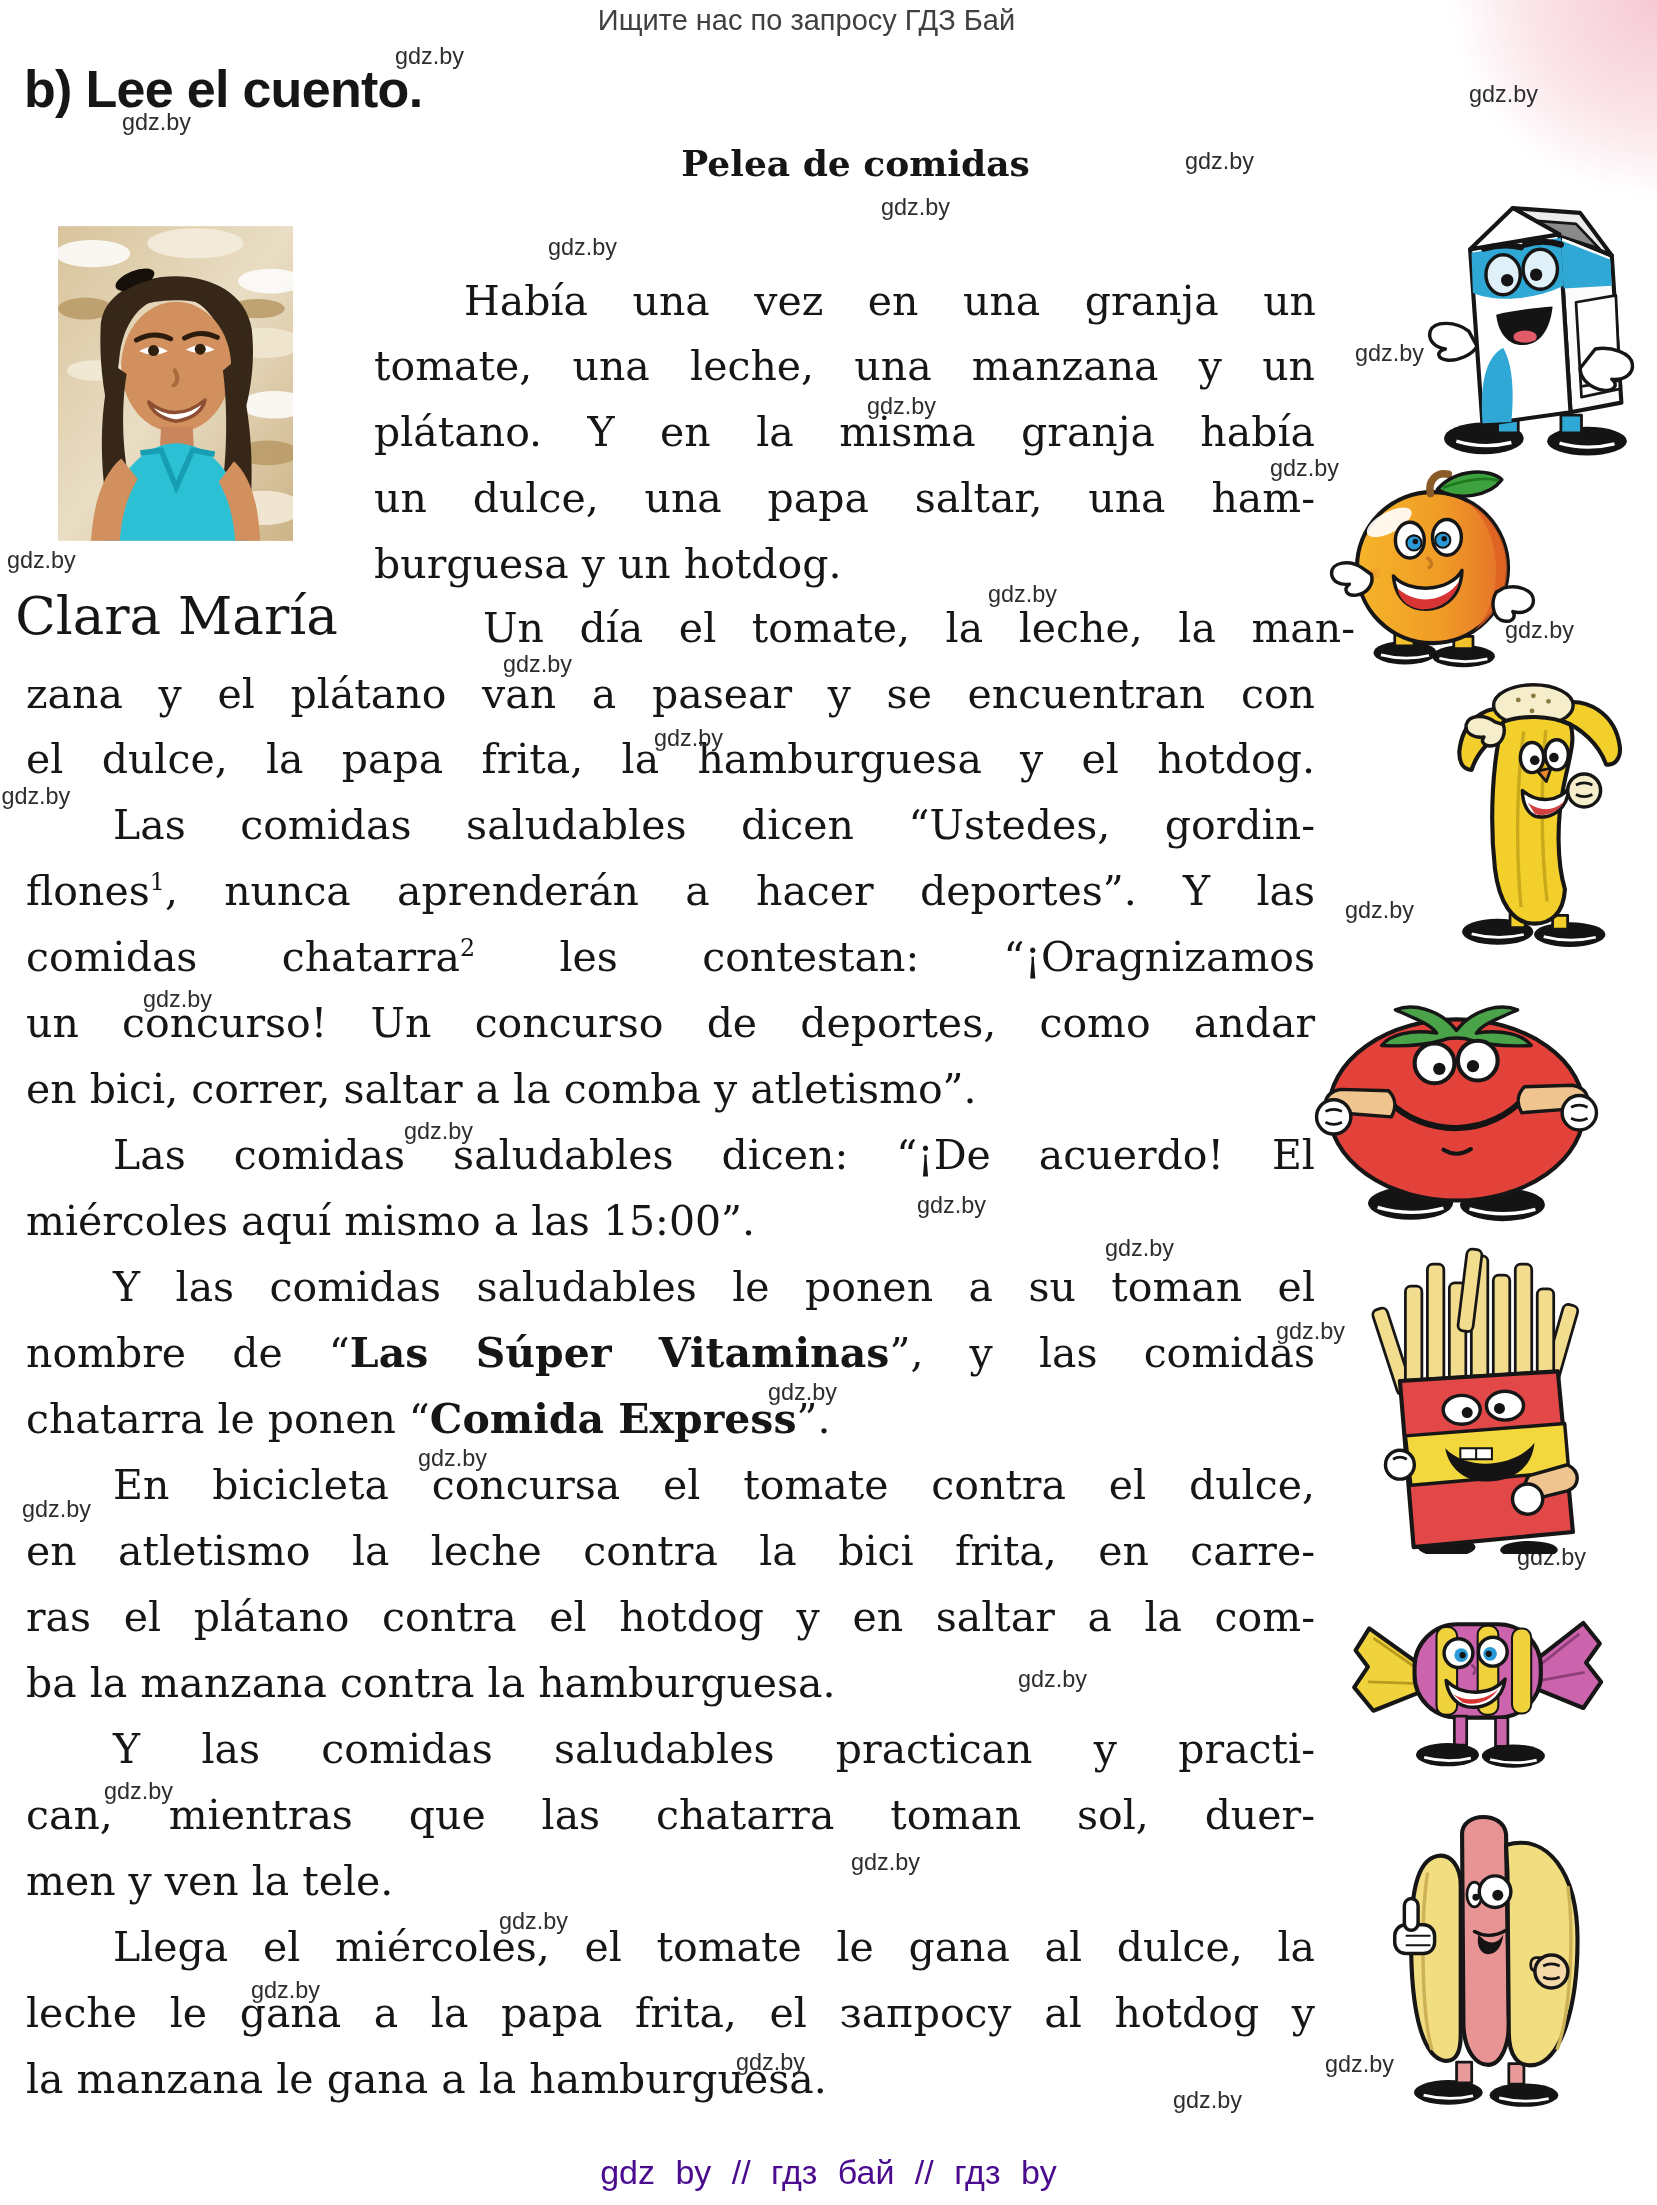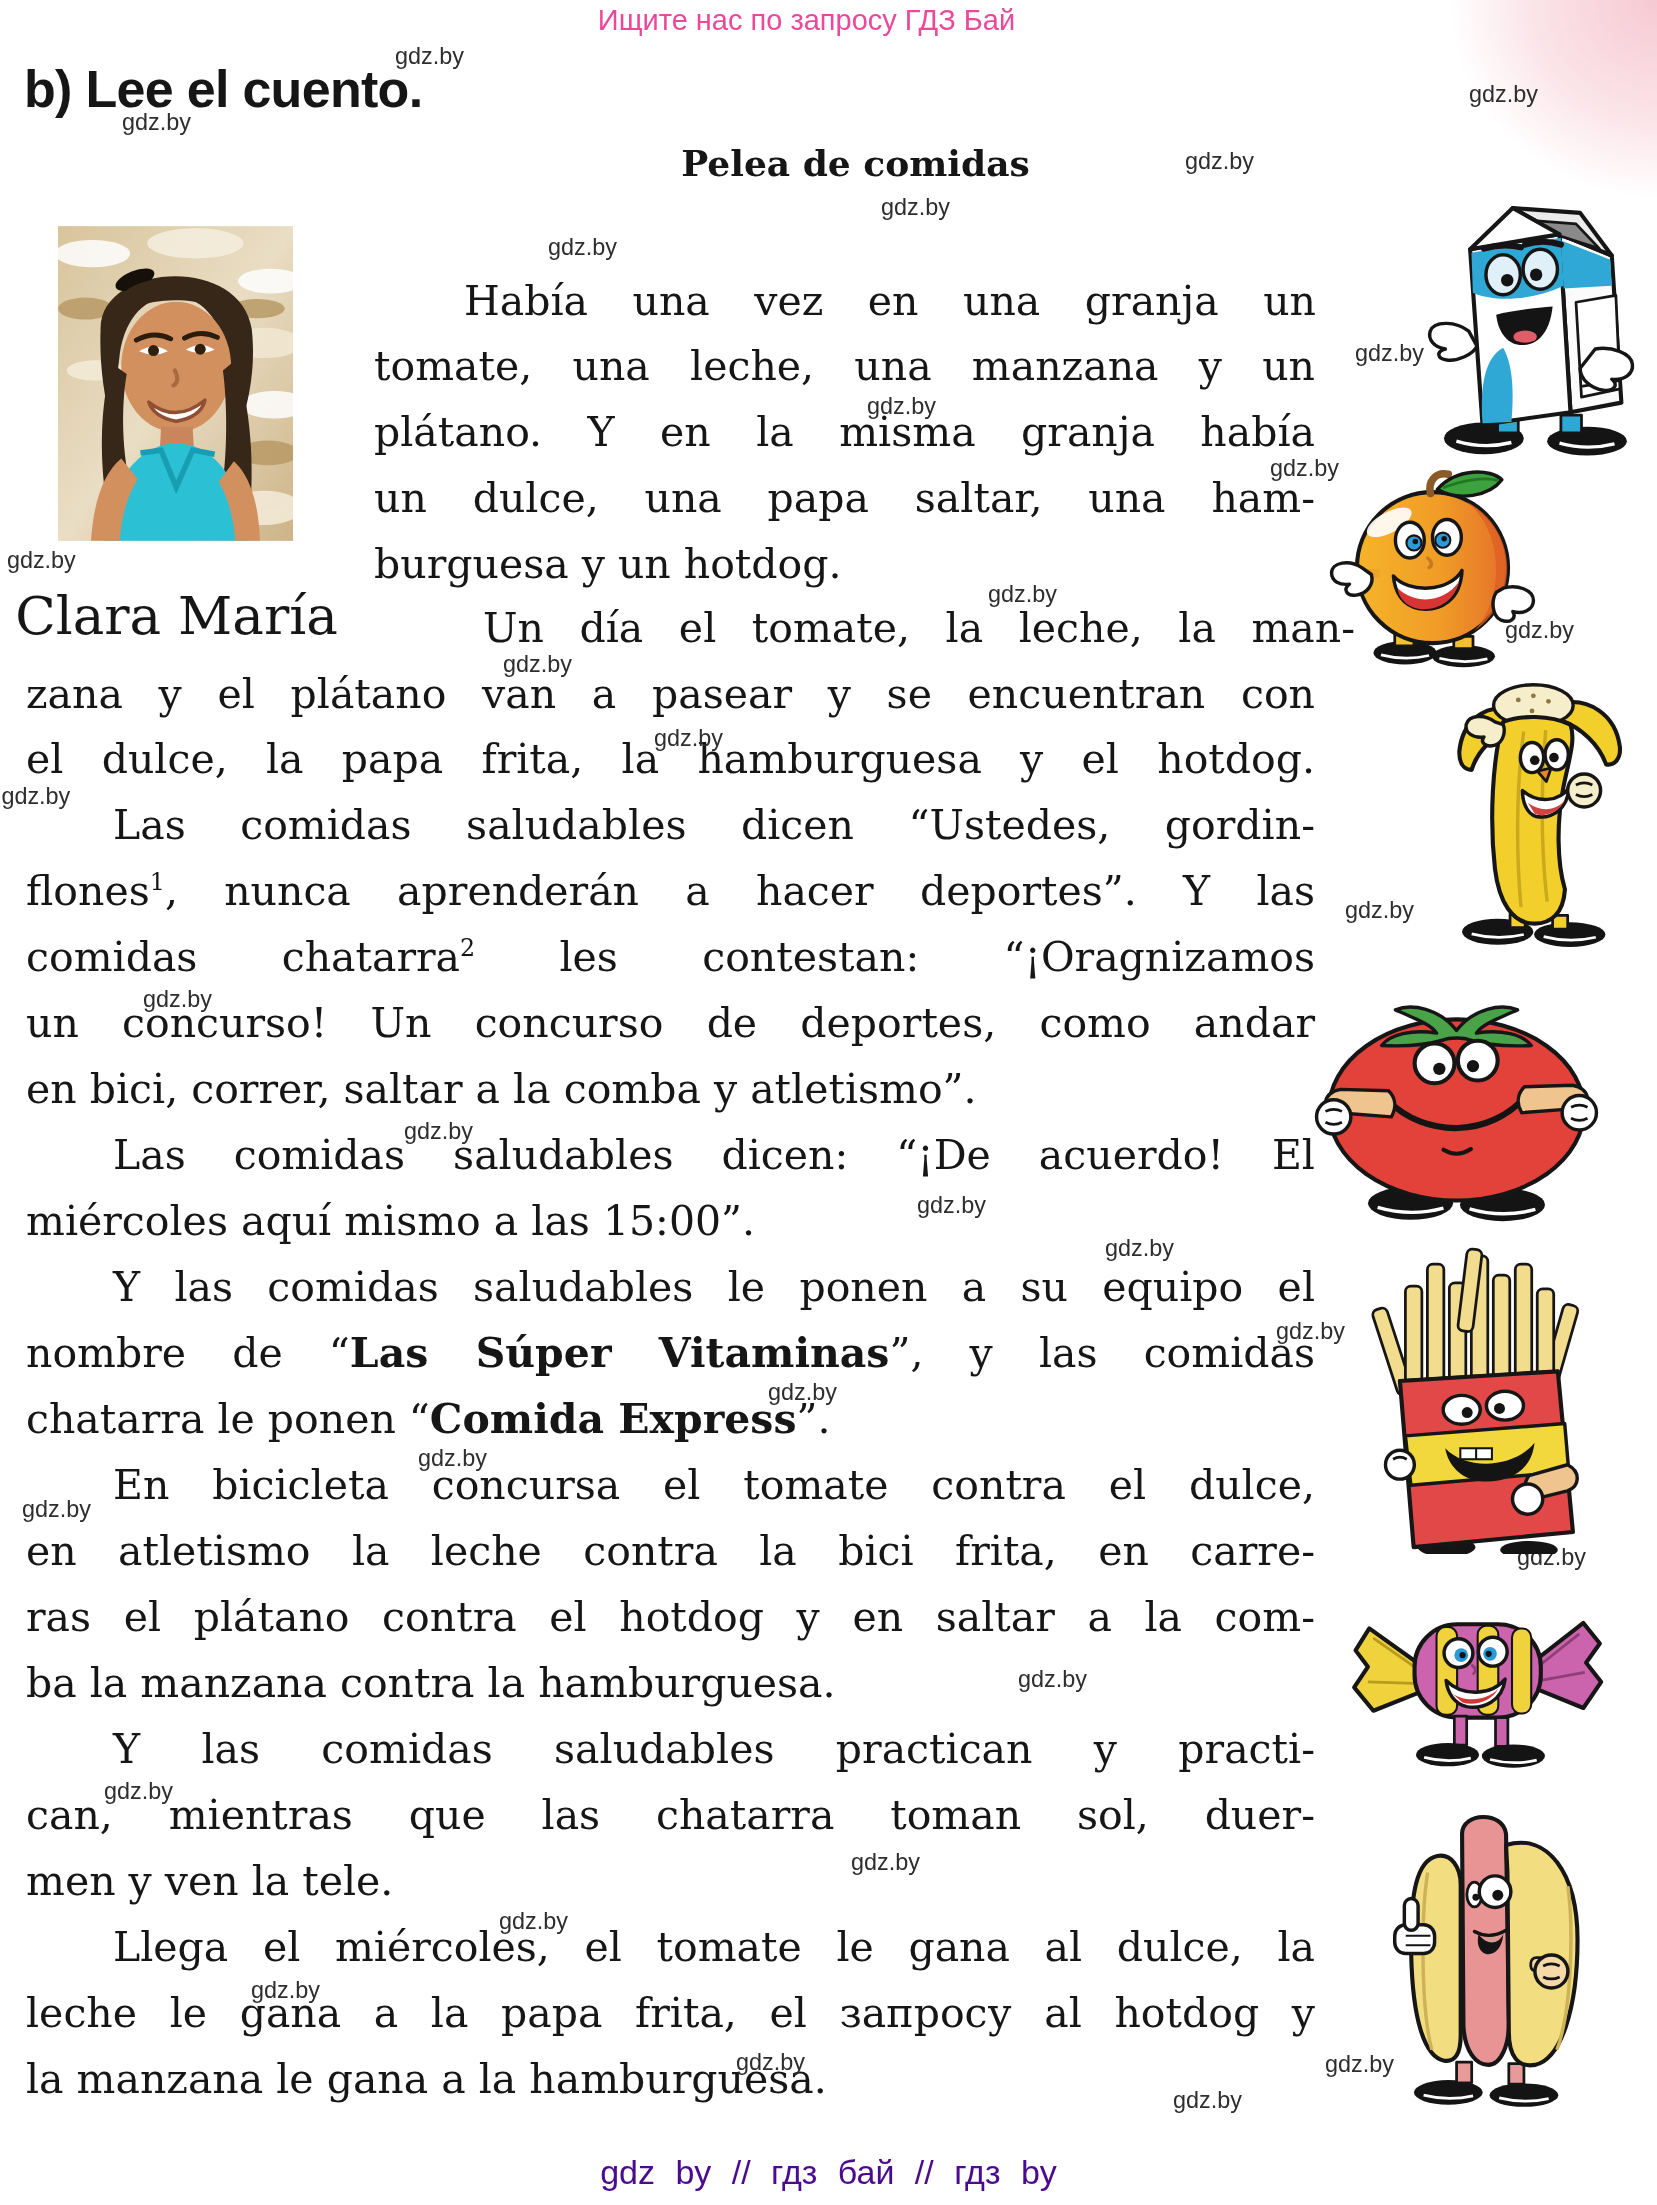--- a/index.html
+++ b/index.html
@@ -28,21 +28,21 @@
   .ln5{stroke:#161616;stroke-width:5;stroke-linejoin:round;stroke-linecap:round;}
   .ln4{stroke:#161616;stroke-width:4;stroke-linejoin:round;stroke-linecap:round;}
 </style>
 </head>
 <body>
 
 <div id="page">
 
   <div class="abs" id="corner-tint"></div>
 
-  <div class="abs" id="promo-top" style="color: #ec4899;">Ищите нас по запросу ГДЗ Бай</div>
+  <div class="abs" id="promo-top" style="color: #404040;">Ищите нас по запросу ГДЗ Бай</div>
 
   <div class="abs" id="exercise-heading">b) Lee el cuento.</div>
 
   <div class="abs" id="story-title">Pelea de comidas</div>
 
   <div class="abs" id="photo-frame">
     <svg viewBox="0 0 342 458" width="235" height="315">
       <defs>
         <linearGradient id="sandg" x1="0" y1="0" x2="1" y2="1">
           <stop offset="0" stop-color="#d8c49c"></stop>
@@ -101,21 +101,21 @@
       <div class="story-line just" style="left: 443px; top: 605px; width: 872px; margin-left: 40px;"><span>Un día el tomate, la leche, la man-</span></div>
       <div class="story-line just" style="left: 26px; top: 671px; width: 1289px;"><span>zana y el plátano van a pasear y se encuentran con</span></div>
       <div class="story-line just" style="left: 26px; top: 736px; width: 1289px;"><span>el dulce, la papa frita, la hamburguesa y el hotdog.</span></div>
       <div class="story-line just" style="left: 113px; top: 802px; width: 1202px;"><span>Las comidas saludables dicen “Ustedes, gordin-</span></div>
       <div class="story-line just" style="left: 26px; top: 868px; width: 1289px;"><span>flones</span><sup>1</sup><span>, nunca aprenderán a hacer deportes”. Y las</span></div>
       <div class="story-line just" style="left: 26px; top: 934px; width: 1289px;"><span>comidas chatarra</span><sup>2</sup><span> les contestan: “¡Oragnizamos</span></div>
       <div class="story-line just" style="left: 26px; top: 1000px; width: 1289px;"><span>un concurso! Un concurso de deportes, como andar</span></div>
       <div class="story-line" style="left: 26px; top: 1066px; width: 1289px;"><span>en bici, correr, saltar a la comba y atletismo”.</span></div>
       <div class="story-line just" style="left: 113px; top: 1132px; width: 1202px;"><span>Las comidas saludables dicen: “¡De acuerdo! El</span></div>
       <div class="story-line" style="left: 26px; top: 1198px; width: 1289px;"><span>miércoles aquí mismo a las 15:00”.</span></div>
-      <div class="story-line just" style="left: 113px; top: 1264px; width: 1202px;"><span>Y las comidas saludables le ponen a su equipo el</span></div>
+      <div class="story-line just" style="left: 113px; top: 1264px; width: 1202px;"><span>Y las comidas saludables le ponen a su toman el</span></div>
       <div class="story-line just" style="left: 26px; top: 1330px; width: 1289px;"><span>nombre de “</span><span style="font-weight: bold;">Las Súper Vitaminas</span><span>”, y las comidas</span></div>
       <div class="story-line" style="left: 26px; top: 1396px; width: 1289px;"><span>chatarra le ponen “</span><span style="font-weight: bold;">Comida Express</span><span>”.</span></div>
       <div class="story-line just" style="left: 113px; top: 1462px; width: 1202px;"><span>En bicicleta concursa el tomate contra el dulce,</span></div>
       <div class="story-line just" style="left: 26px; top: 1528px; width: 1289px;"><span>en atletismo la leche contra la bici frita, en carre-</span></div>
       <div class="story-line just" style="left: 26px; top: 1594px; width: 1289px;"><span>ras el plátano contra el hotdog y en saltar a la com-</span></div>
       <div class="story-line" style="left: 26px; top: 1660px; width: 1289px;"><span>ba la manzana contra la hamburguesa.</span></div>
       <div class="story-line just" style="left: 113px; top: 1726px; width: 1202px;"><span>Y las comidas saludables practican y practi-</span></div>
       <div class="story-line just" style="left: 26px; top: 1792px; width: 1289px;"><span>can, mientras que las chatarra toman sol, duer-</span></div>
       <div class="story-line" style="left: 26px; top: 1858px; width: 1289px;"><span>men y ven la tele.</span></div>
       <div class="story-line just" style="left: 113px; top: 1924px; width: 1202px;"><span>Llega el miércoles, el tomate le gana al dulce, la</span></div>

